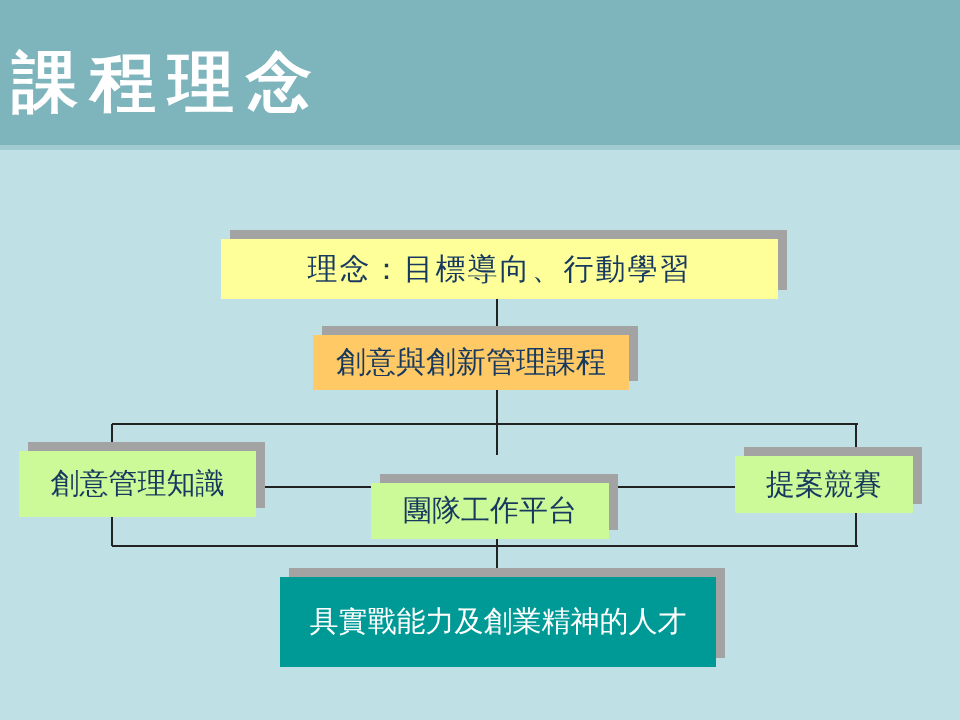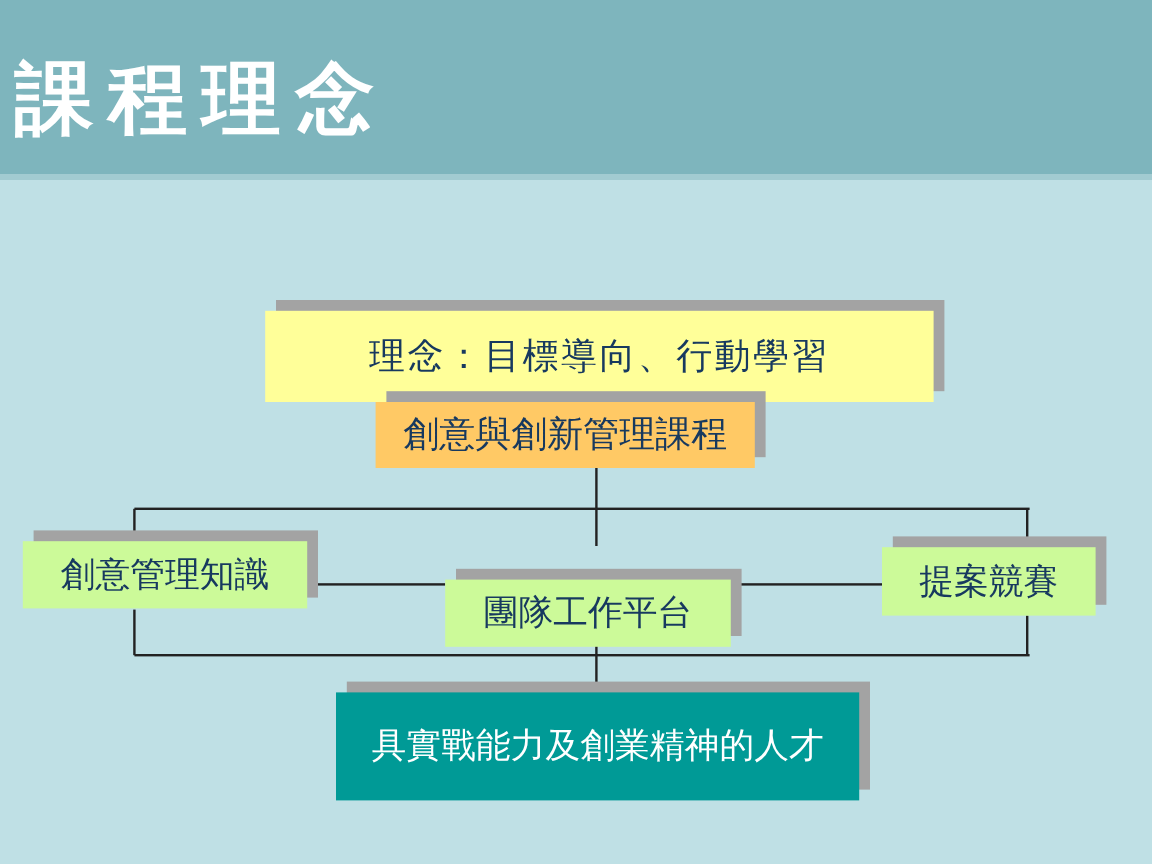--- a/index.html
+++ b/index.html
@@ -28,23 +28,23 @@
 
   .line { position: absolute; background: #222222; }
 
   .box {
     position: absolute;
     display: flex; align-items: center; justify-content: center;
     box-shadow: 9px -9px 0 #a3a3a3;
     color: #17395f;
     white-space: nowrap;
   }
-  .box-concept     { left: 221px; top: 239px; width: 557px; height: 76px; background: #ffff99; font-size: 30px; letter-spacing: 2px; margin-top: 20px; }
+  .box-concept     { left: 221px; top: 239px; width: 557px; height: 60px; background: #ffff99; font-size: 30px; letter-spacing: 2px; }
   .box-course      { left: 313px; top: 335px; width: 316px; height: 55px; background: #ffc965; font-size: 30px; font-family: Liberation Serif, serif; }
-  .box-knowledge   { left: 19px;  top: 451px; width: 237px; height: 56px; background: #ccfa99; font-size: 29px; }
+  .box-knowledge   { left: 19px;  top: 451px; width: 237px; height: 66px; background: #ccfa99; font-size: 29px; }
   .box-platform    { left: 371px; top: 455px; width: 238px; height: 56px; background: #ccfa99; font-size: 29px; margin-top: 28px; }
   .box-competition { left: 735px; top: 456px; width: 178px; height: 57px; background: #ccfa99; font-size: 29px; }
   .box-talent      { left: 280px; top: 577px; width: 436px; height: 90px; background: #009a96; font-size: 29px; color: #ffffff; text-align: center; }
 </style>
 </head>
 <body>
 
 <div class="slide">
 
   <div class="header-band"></div>

